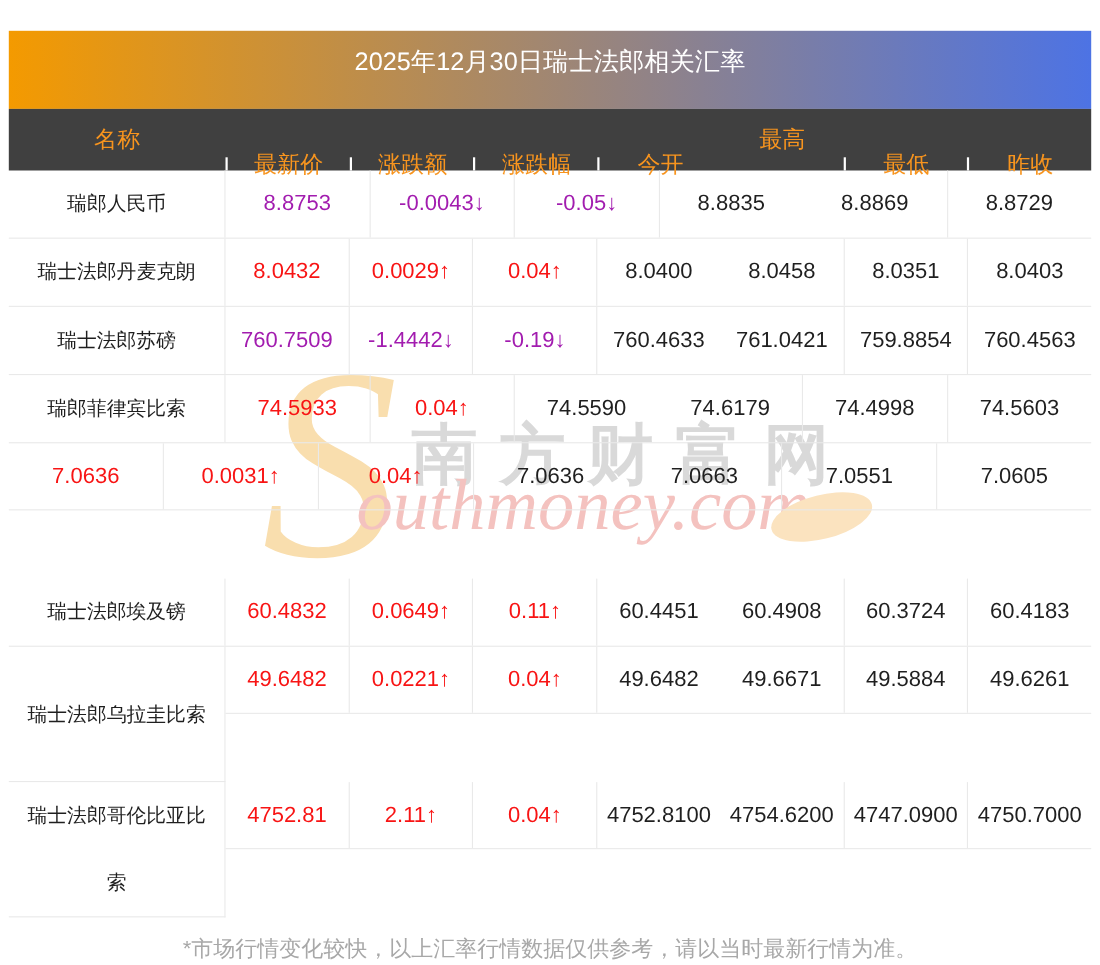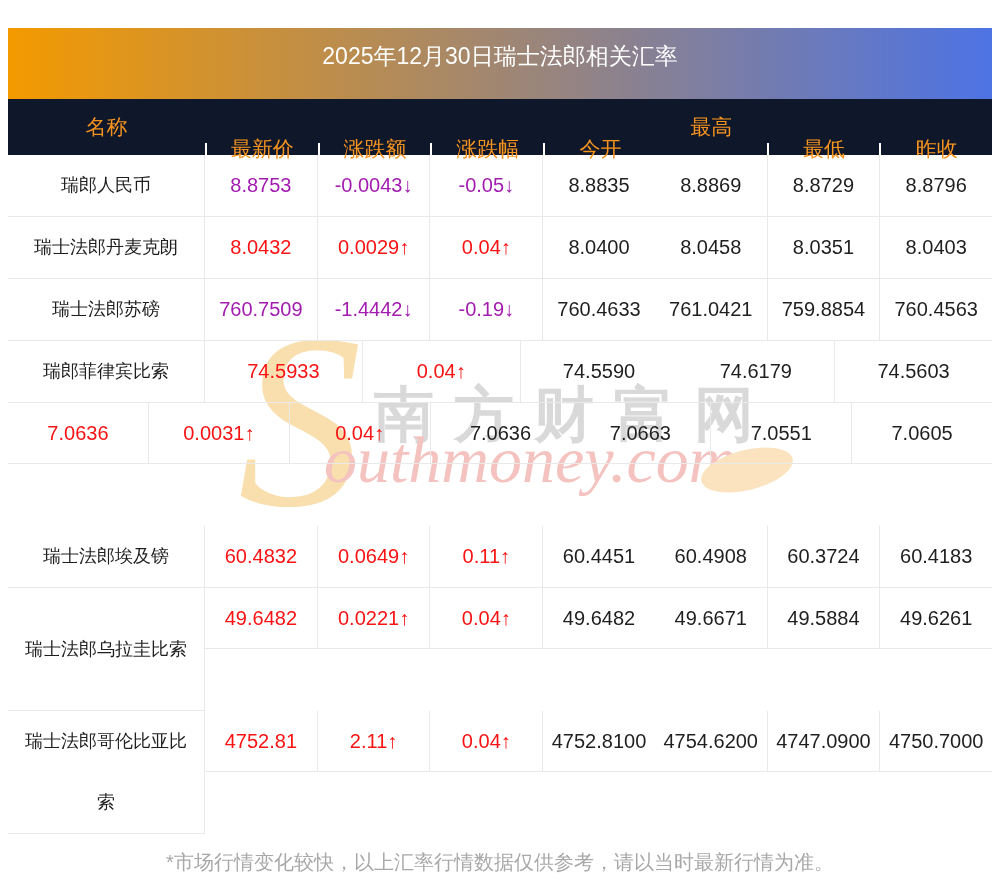--- a/index.html
+++ b/index.html
@@ -30,21 +30,21 @@
     background:#fbe3bf;border-radius:50%;transform:rotate(-14deg);
   }
   
   .tablewrap{position:absolute;left:8px;top:28px;width:984px;z-index:1;}
   .titlebar{
     height:71px;line-height:56px;text-align:center;
     color:#ffffff;font-size:23px;
     background:linear-gradient(90deg,#f49a00,#4d73e4);
   }
   .colheader{
-    display:flex;height:56px;background:#0f172a;
+    display:flex;height:56px;background:#404040;
     color:#f7941e;font-size:21px;
   }
   .colheader .hcell{display:flex;align-items:center;justify-content:center;box-sizing:border-box;}
   .colheader .hcell.wbl{border-left:2px solid #ffffff;margin-top:44px;}
   .namecol{width:197px;flex:none;}
   .datacol{flex:1;}
   .row{display:flex;border-bottom:1px solid #e9e9e9;font-size:20px;color:#1f1f1f;background:transparent;}
   .row.single{height:61px;}
   .row.double{height:123px;border-bottom:none;}
   .namecell{
@@ -93,21 +93,20 @@
       <div class="row single">
         <div class="namecell">瑞郎人民币</div>
         <div class="datawrap">
           <div class="datastrip">
             <div class="dcell  down">8.8753</div>
             <div class="dcell bl down">-0.0043↓</div>
             <div class="dcell bl down">-0.05↓</div>
             <div class="dcell bl">8.8835</div>
             <div class="dcell">8.8869</div>
             <div class="dcell bl">8.8729</div>
-            <div class="dcell bl">8.8796</div>
           </div>
         </div>
       </div>
       <div class="row single">
         <div class="namecell">瑞士法郎丹麦克朗</div>
         <div class="datawrap">
           <div class="datastrip">
             <div class="dcell  up">8.0432</div>
             <div class="dcell bl up">0.0029↑</div>
             <div class="dcell bl up">0.04↑</div>
@@ -133,20 +132,21 @@
         </div>
       </div>
       <div class="row single">
         <div class="namecell">瑞郎菲律宾比索</div>
         <div class="datawrap">
           <div class="datastrip">
             <div class="dcell  up">74.5933</div>
             <div class="dcell bl up">0.04↑</div>
             <div class="dcell bl">74.5590</div>
             <div class="dcell">74.6179</div>
+            <div class="dcell bl">74.4998</div>
             <div class="dcell bl">74.5603</div>
           </div>
         </div>
       </div>
       <div class="row double">
         <div class="datawrap">
           <div class="datastrip">
             <div class="dcell  up">7.0636</div>
             <div class="dcell bl up">0.0031↑</div>
             <div class="dcell bl up">0.04↑</div>

